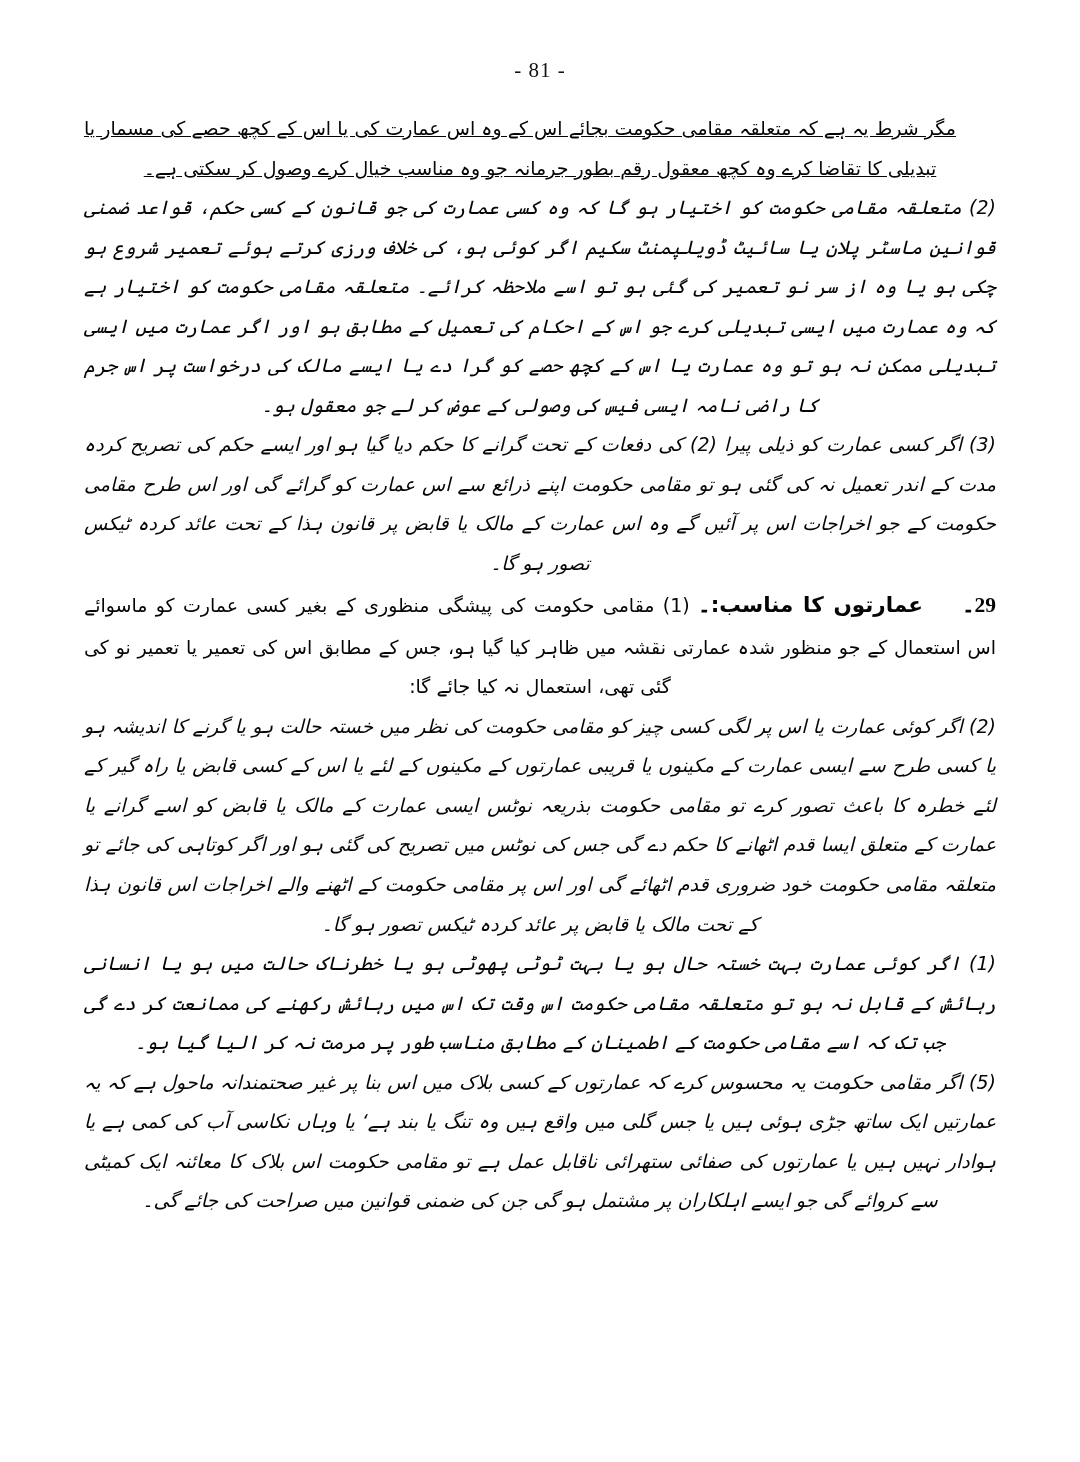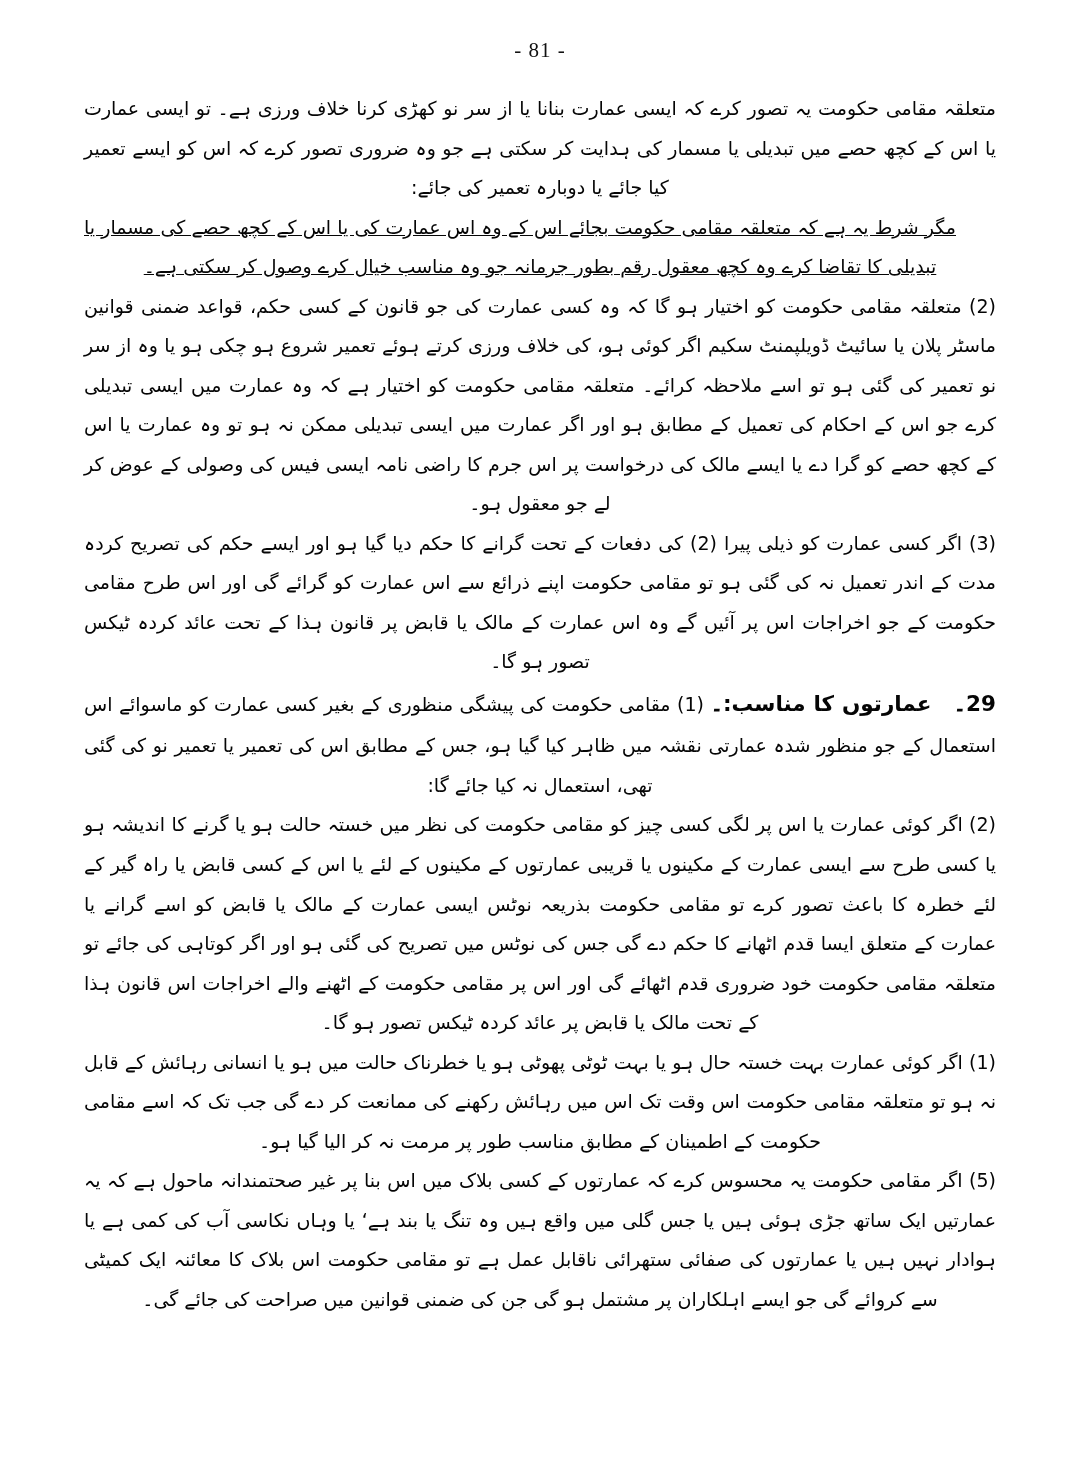--- a/index.html
+++ b/index.html
@@ -10,21 +10,21 @@
   .page {
     position: relative;
     width: 1080px;
     height: 1462px;
     background: #ffffff;
     color: #000000;
     overflow: hidden;
   }
   .page-number {
     text-align: center;
-    padding-top: 38px;
+    padding-top: 58px;
     font-family: "Liberation Serif", "DejaVu Serif", serif;
     font-size: 21px;
     letter-spacing: 1px;
     color: #111;
   }
   .content {
     direction: rtl;
     width: 912px;
     margin: 26px auto 0 auto;
     font-family: "DejaVu Sans", sans-serif;
@@ -48,37 +48,38 @@
   }
   .section {
     margin-top: 9px;
   }
   .section-number,
   .section-title {
     font-weight: bold;
     font-size: 21.5px;
   }
   .num-gap {
-    margin-left: 22px; 
+    margin-left: 39px; 
     display: inline-block;
+    font-family: Liberation Serif, serif;
   }
   .clause {
     margin-top: 2px;
+    font-style: italic;
   }
 </style>
 </head>
 <body>
 
 <div class="page">
 
   <div class="page-number">- 81 -</div>
 
   <div class="content">
 
-    <p>متعلقہ مقامی حکومت یہ تصور کرے کہ ایسی عمارت بنانا یا از سر نو کھڑی کرنا خلاف ورزی ہے۔ تو ایسی عمارت یا اس کے کچھ حصے میں تبدیلی یا مسمار کی ہدایت کر سکتی ہے جو وہ ضروری تصور کرے کہ اس کو ایسے تعمیر کیا جائے یا دوبارہ تعمیر کی جائے:</p>
 
     <p class="proviso">مگر شرط یہ ہے کہ متعلقہ مقامی حکومت بجائے اس کے وہ اس عمارت کی یا اس کے کچھ حصے کی مسمار یا تبدیلی کا تقاضا کرے وہ کچھ معقول رقم بطور جرمانہ جو وہ مناسب خیال کرے وصول کر سکتی ہے۔</p>
 
 
     <p class="clause">(2) متعلقہ مقامی حکومت کو اختیار ہو گا کہ وہ کسی عمارت کی جو قانون کے کسی حکم، قواعد ضمنی قوانین ماسٹر پلان یا سائیٹ ڈویلپمنٹ سکیم اگر کوئی ہو، کی خلاف ورزی کرتے ہوئے تعمیر شروع ہو چکی ہو یا وہ از سر نو تعمیر کی گئی ہو تو اسے ملاحظہ کرائے۔ متعلقہ مقامی حکومت کو اختیار ہے کہ وہ عمارت میں ایسی تبدیلی کرے جو اس کے احکام کی تعمیل کے مطابق ہو اور اگر عمارت میں ایسی تبدیلی ممکن نہ ہو تو وہ عمارت یا اس کے کچھ حصے کو گرا دے یا ایسے مالک کی درخواست پر اس جرم کا راضی نامہ ایسی فیس کی وصولی کے عوض کر لے جو معقول ہو۔</p>
 
     <p class="clause last-right">(3) اگر کسی عمارت کو ذیلی پیرا (2) کی دفعات کے تحت گرانے کا حکم دیا گیا ہو اور ایسے حکم کی تصریح کردہ مدت کے اندر تعمیل نہ کی گئی ہو تو مقامی حکومت اپنے ذرائع سے اس عمارت کو گرائے گی اور اس طرح مقامی حکومت کے جو اخراجات اس پر آئیں گے وہ اس عمارت کے مالک یا قابض پر قانون ہذا کے تحت عائد کردہ ٹیکس تصور ہو گا۔</p>
 
     <p class="section"><span class="section-number num-gap">29۔</span><span class="section-title">عمارتوں کا مناسب:۔</span> <span>(1) مقامی حکومت کی پیشگی منظوری کے بغیر کسی عمارت کو ماسوائے اس استعمال کے جو منظور شدہ عمارتی نقشہ میں ظاہر کیا گیا ہو، جس کے مطابق اس کی تعمیر یا تعمیر نو کی گئی تھی، استعمال نہ کیا جائے گا:</span></p>
 

